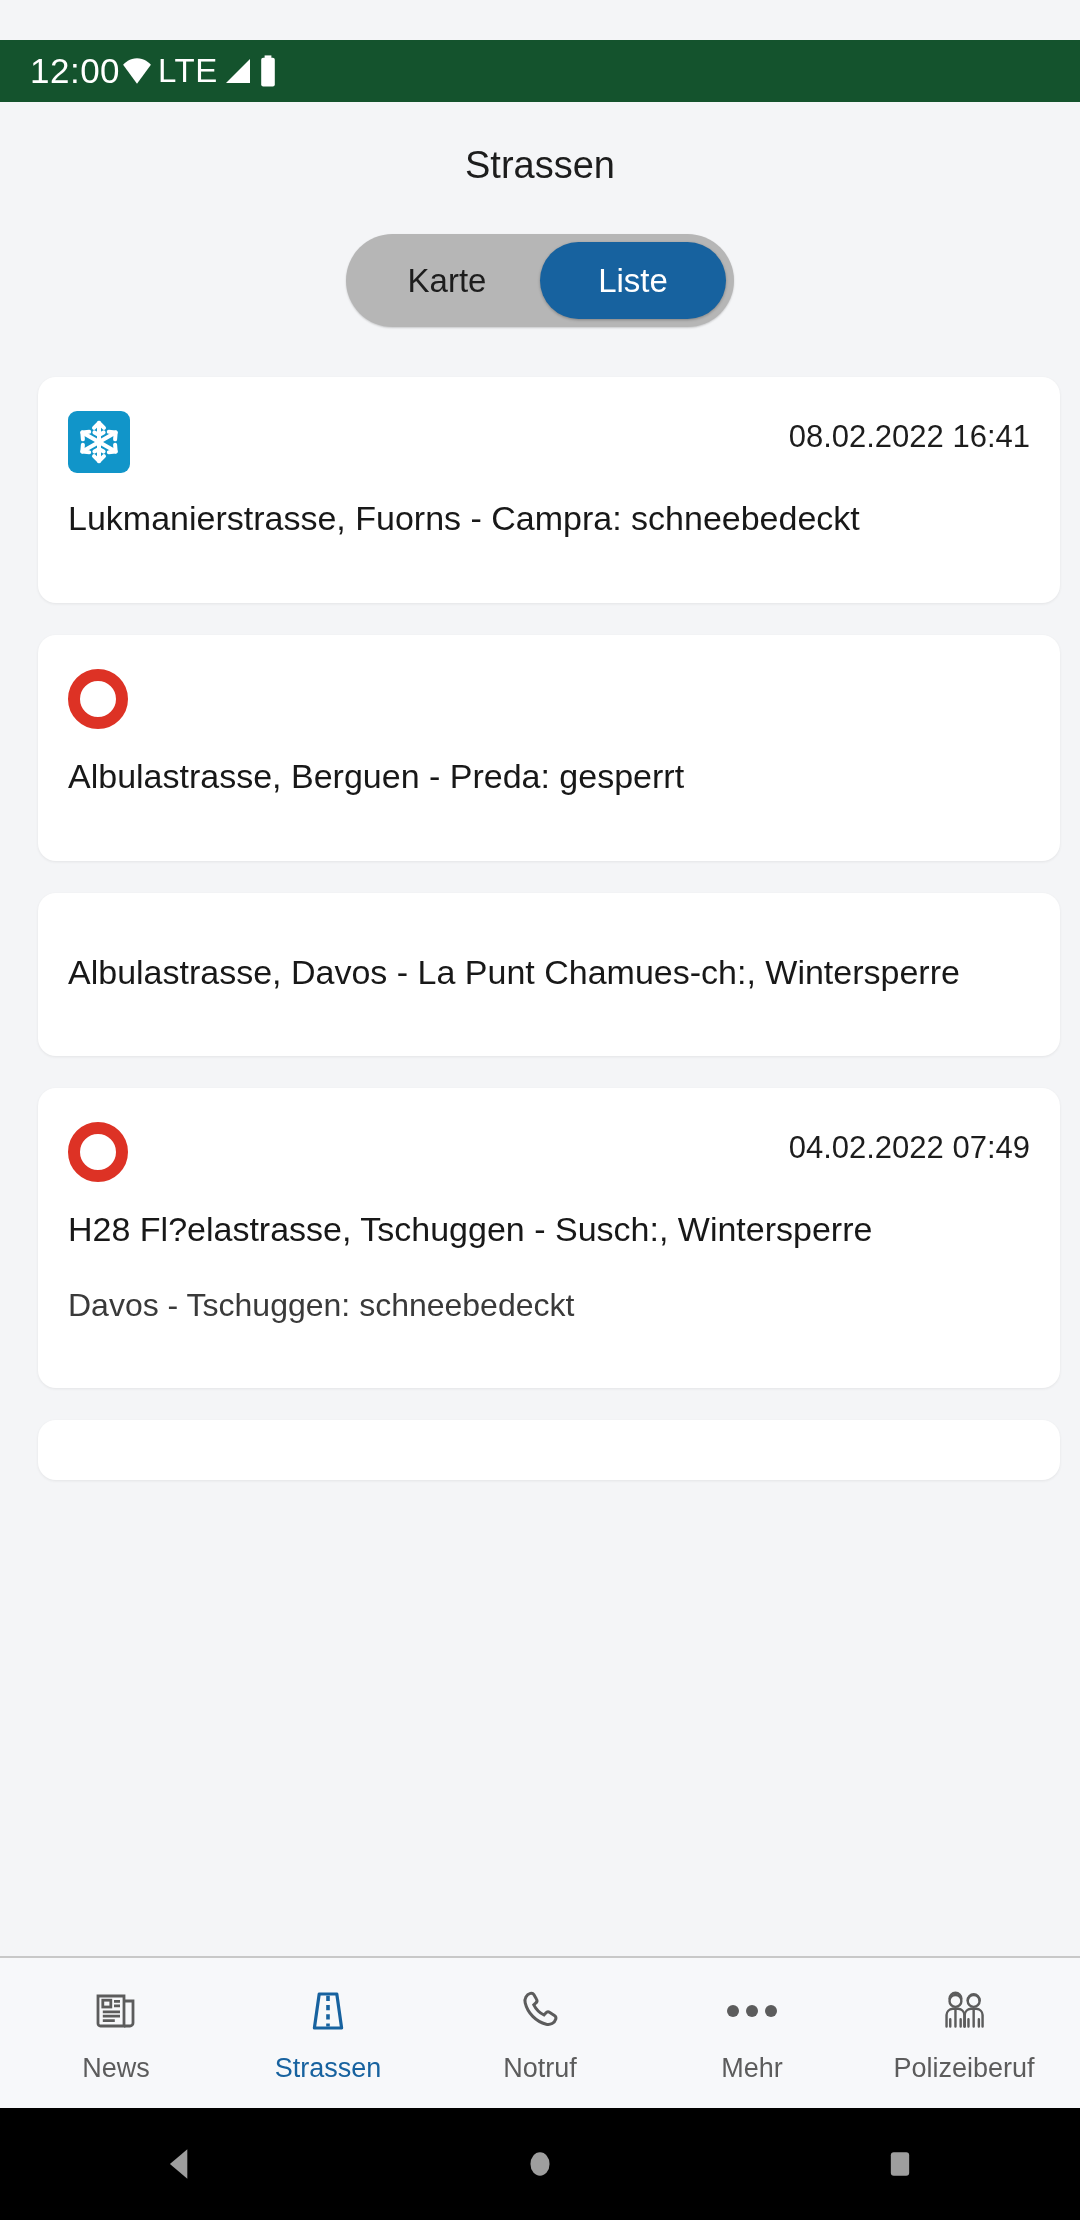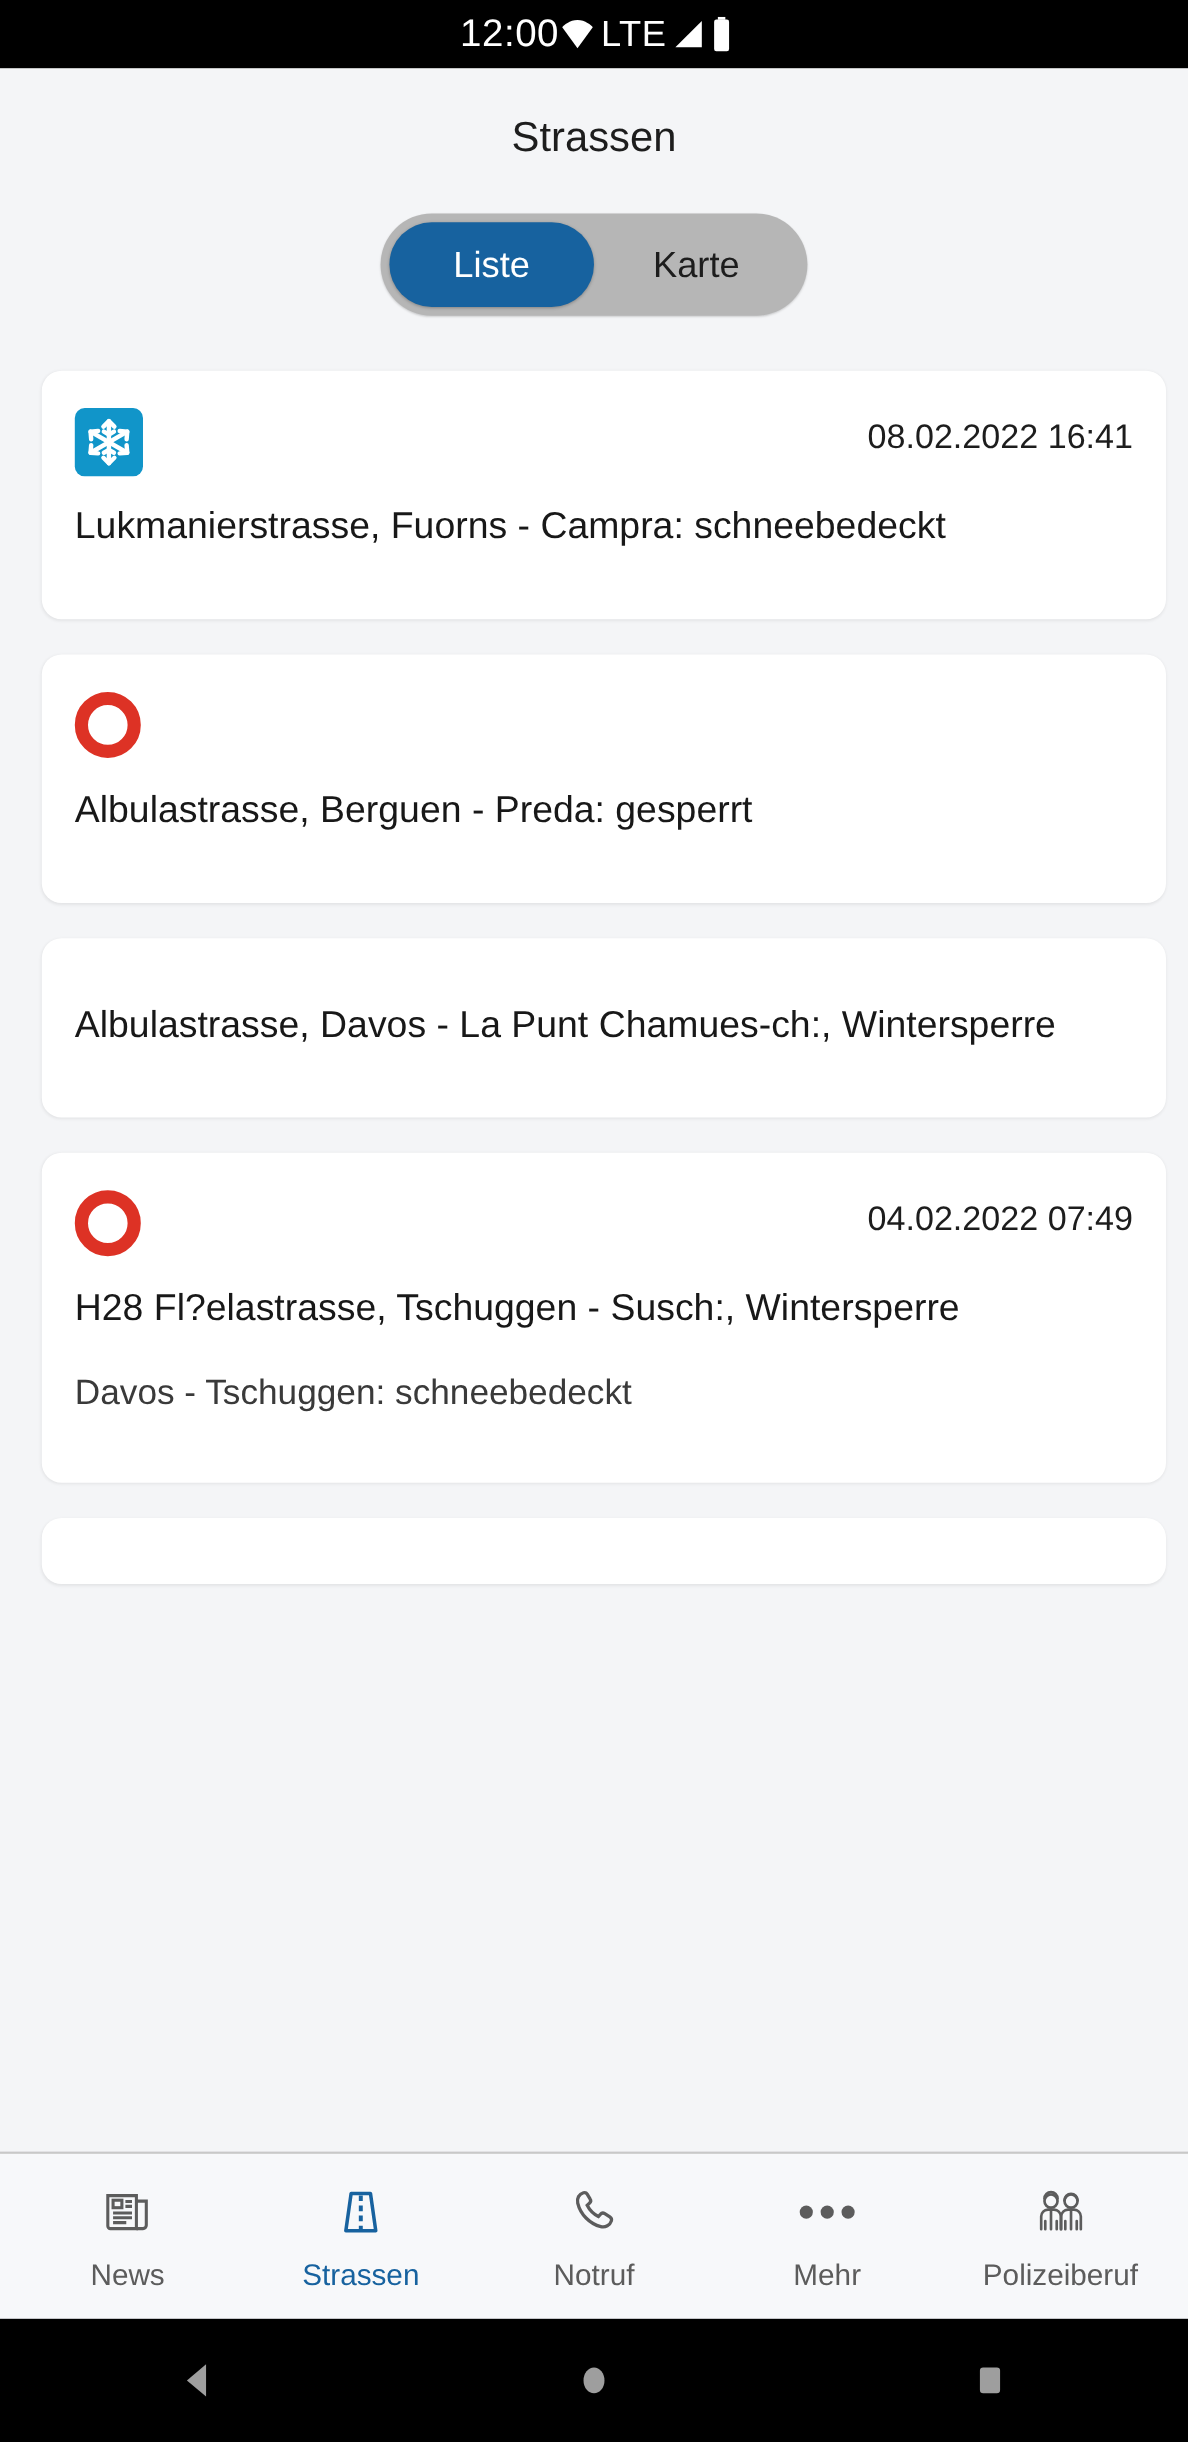--- a/index.html
+++ b/index.html
@@ -20,27 +20,28 @@
     width: 1080px;
     height: 2220px;
     background: #f4f5f7;
     display: flex;
     flex-direction: column;
   }
 
   
   .status-bar {
     height: 62px;
-    background: #000000;
+    background: #14532d;
     color: #ffffff;
     display: flex;
     align-items: center;
-    justify-content: center;
+    justify-content: flex-start;
     padding: 0 26px 0 30px;
     flex: 0 0 auto;
+    margin-top: 40px;
   }
   .status-time {
     font-size: 35px;
     letter-spacing: 0.5px;
     font-weight: 400;
   }
   .status-icons {
     display: flex;
     align-items: center;
     gap: 4px;
@@ -217,22 +218,22 @@
             <rect x="1.2" y="2.6" width="9.6" height="20.4" rx="1.4" fill="#fff"></rect>
           </svg>
       </span>
     </div>
   </div>
 
   <div class="app-title">Strassen</div>
 
   <div class="segment-wrap">
     <div class="segment">
+      <div class="segment-item">Karte</div>
       <div class="segment-item active">Liste</div>
-      <div class="segment-item">Karte</div>
     </div>
   </div>
 
   <div class="list">
 
     <div class="card">
       <div class="card-head">
         <div class="icon-box">
           <div class="icon-snow">
             <svg width="46" height="46" viewBox="0 0 24 24" fill="none" stroke="#ffffff" stroke-width="2.1" stroke-linecap="round">

